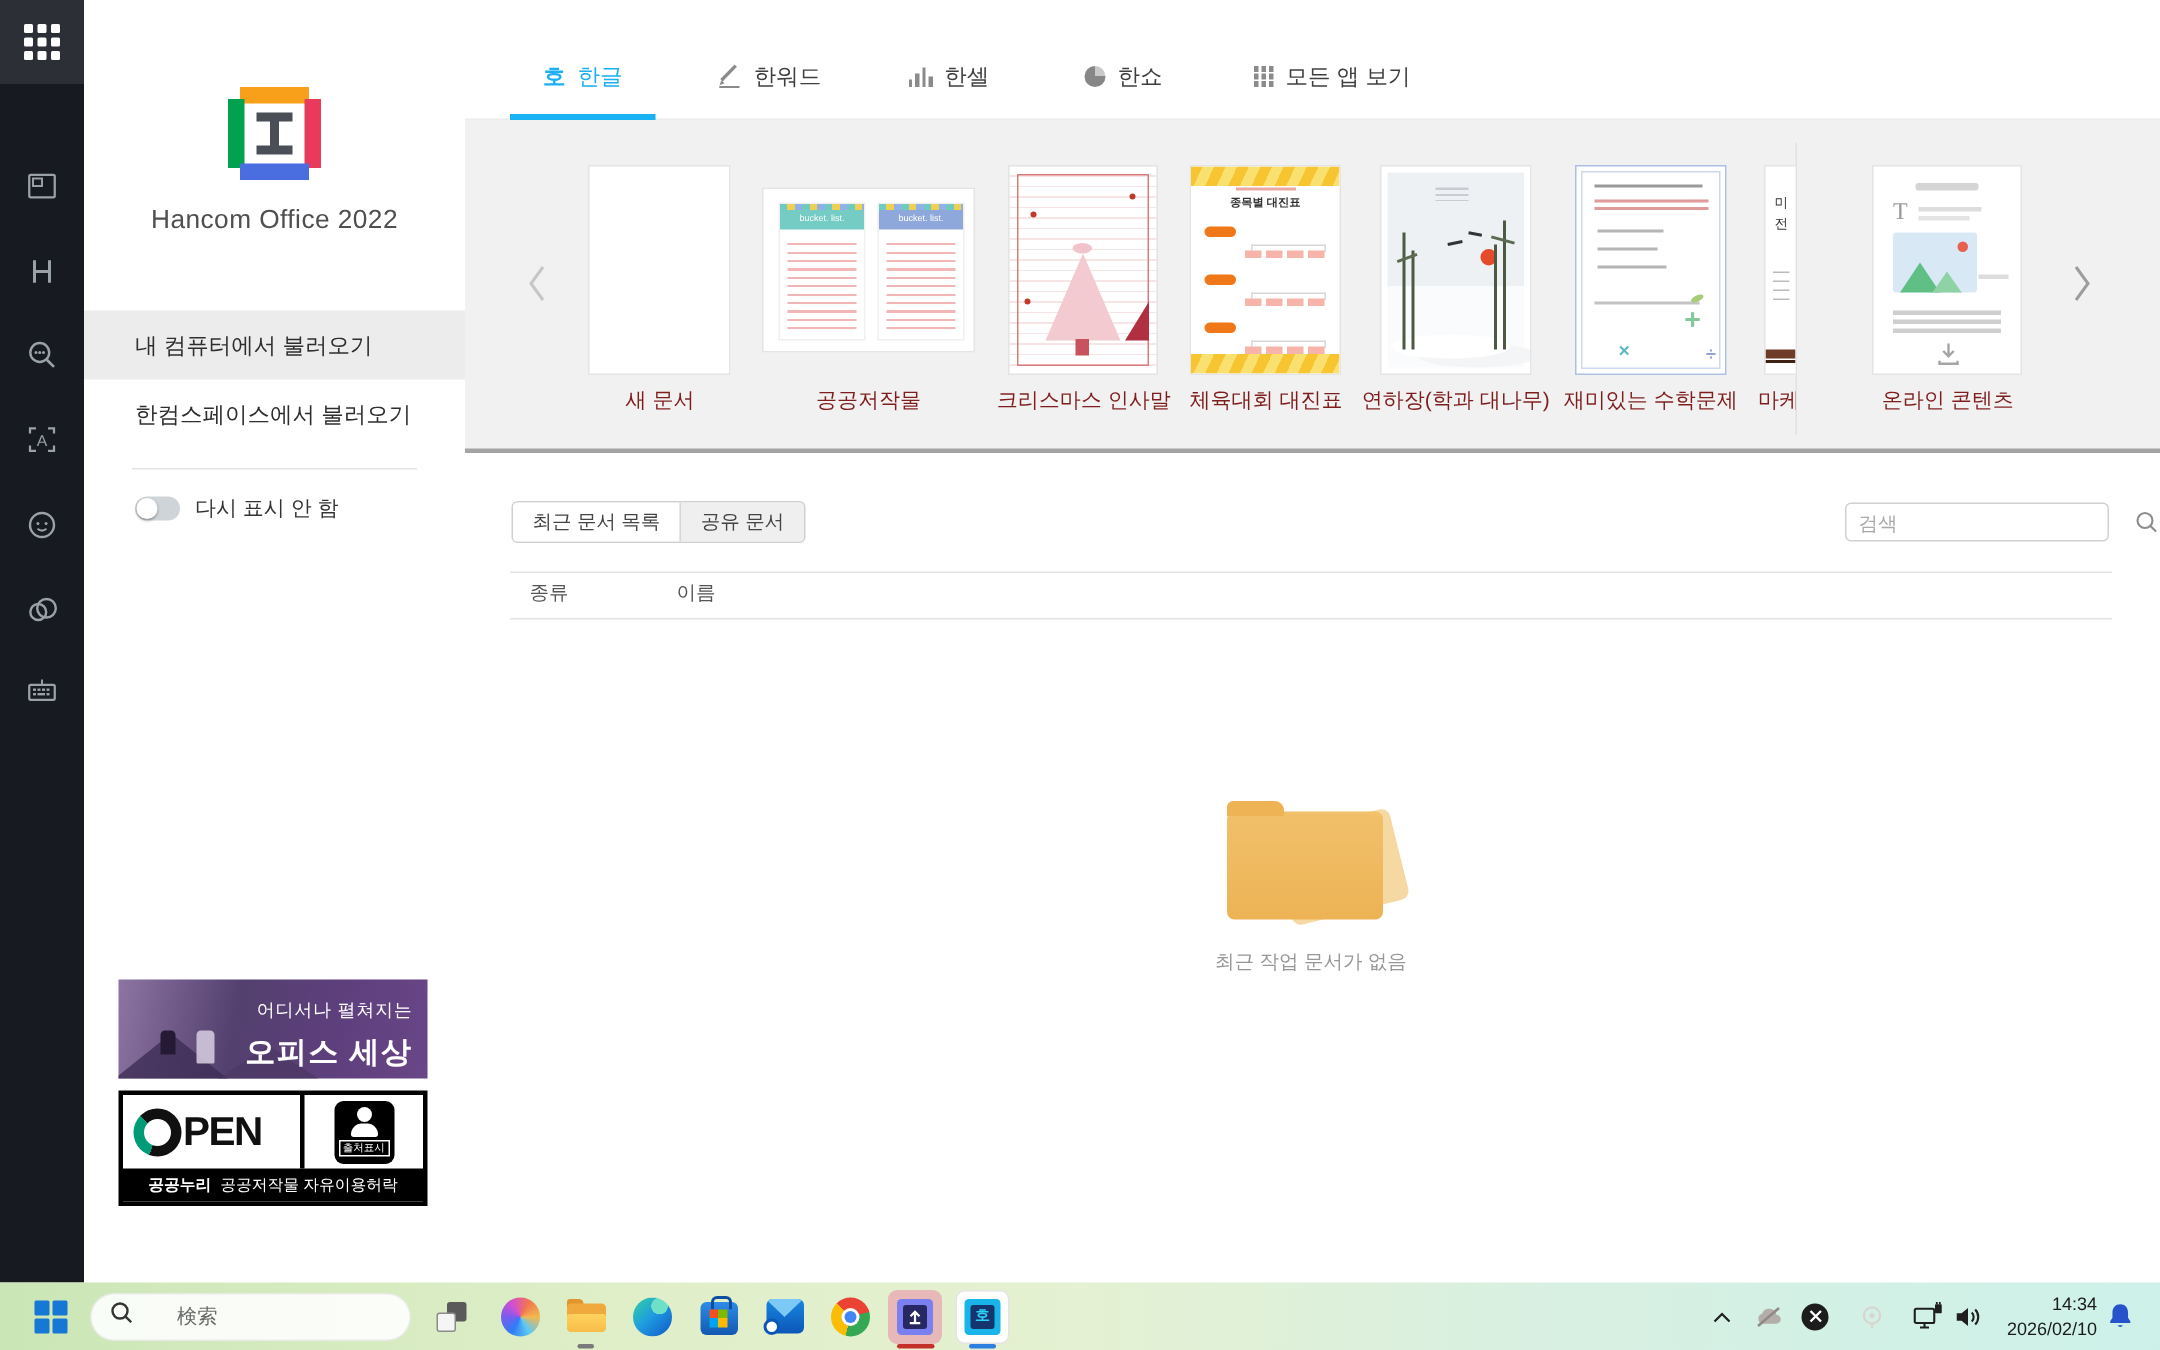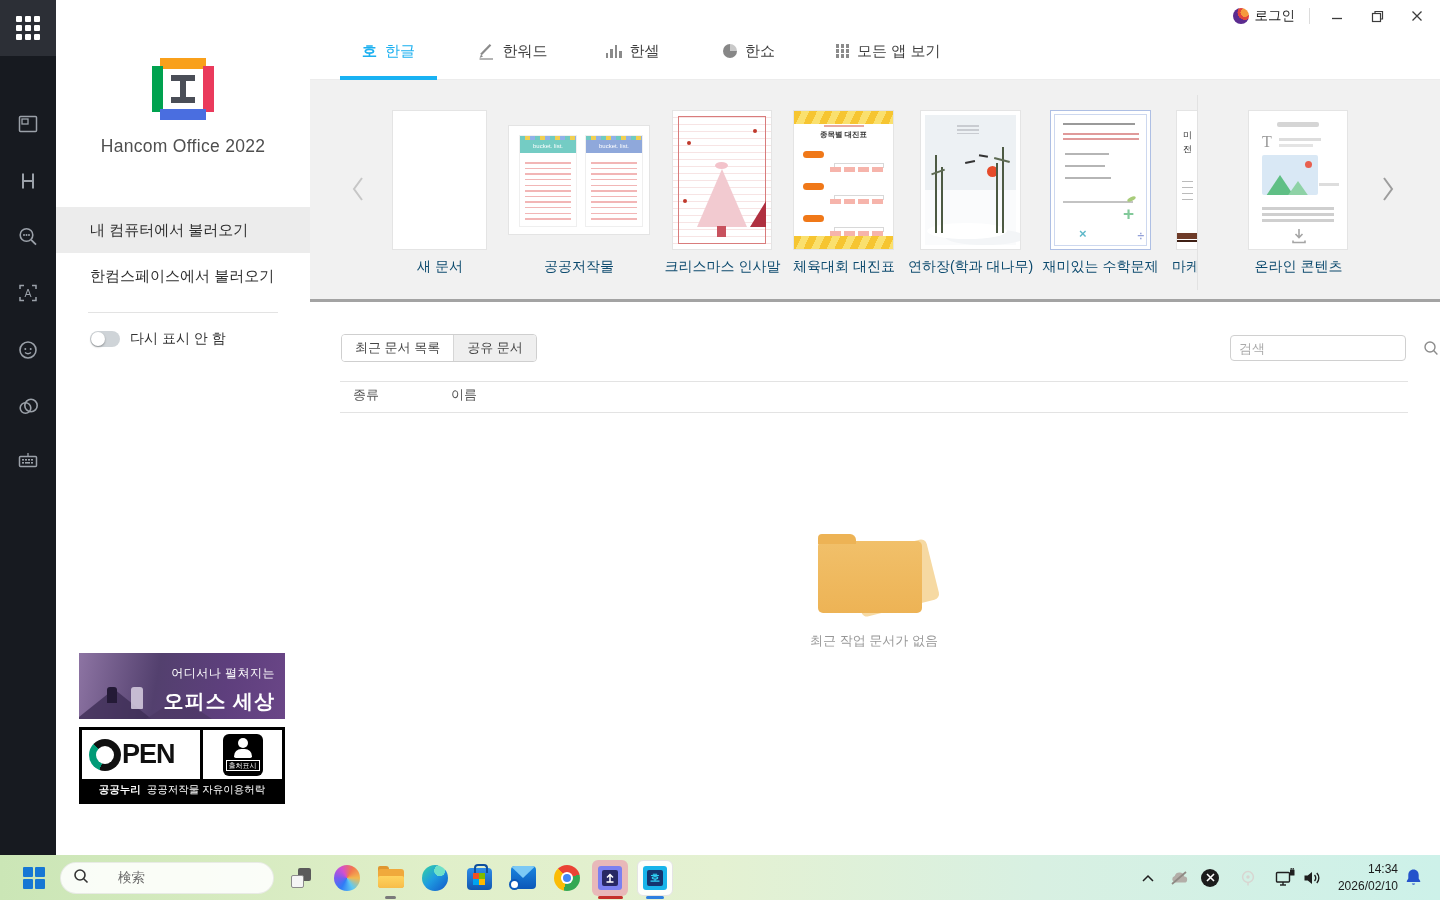--- a/index.html
+++ b/index.html
@@ -81,21 +81,21 @@
   .login { display:flex; align-items:center; gap:6px; }
   .login-ico { width:16px; height:16px; border-radius:50%;
     background:radial-gradient(circle at 74% 28%, #f59a3c 0 26%, #e0453c 27% 44%, #5b2b8f 45% 100%); }
   .login-lbl { font-size:13.5px; color:#1f1f1f; }
   .vdiv { width:1px; height:16px; background:#dcdcdc; }
   .wc-btn { width:26px; height:26px; display:flex; align-items:center; justify-content:center; }
 
   
   .strip { position:absolute; left:0; top:80px; width:1130px; height:222px; background:#f1f1f1; border-bottom:3px solid #a3a3a3; }
   .tpl { position:absolute; top:30px; background:#fff; border:1px solid #e4e4e4; overflow:hidden; }
-  .tpl-label { position:absolute; top:178px; font-size:14px; color:#0c4a6e; text-align:center; white-space:nowrap; overflow:hidden; }
+  .tpl-label { position:absolute; top:178px; font-size:14px; color:#7f1d1d; text-align:center; white-space:nowrap; overflow:hidden; }
   .strip-arrow { position:absolute; top:95px; width:24px; height:28px; display:flex; align-items:center; justify-content:center; }
   .strip-vline { position:absolute; left:887px; top:15px; width:1px; height:195px; background:#e2e2e2; }
 
   
   .bk { position:absolute; top:9px; width:58px; height:92px; background:#fff; border:1px solid #efefef; }
   .bk .bunting { height:4px; background:repeating-linear-gradient(90deg,#6fcac1 0 5px,#f0d052 5px 10px,#8fb1e8 10px 15px); }
   .bk .hd { height:13px; color:#fff; font-size:6px; text-align:center; line-height:13px; }
   .bk.teal .hd { background:#74ccc4; }
   .bk.blue .hd { background:#8fa8db; }
   .bk .rows { position:absolute; left:5px; right:5px; top:22px; bottom:5px;
@@ -579,43 +579,20 @@
       <div class="hline" style="top:110px"></div>
 
       <div class="folder">
         <span class="paper"></span>
           <span class="front"></span>
       </div>
       <div class="empty-msg">최근 작업 문서가 없음</div>
     </div>
   </div>
 
-  <div class="winctrl">
-    <div class="login">
-      <span class="login-ico"></span>
-      <span class="login-lbl">로그인</span>
-    </div>
-    <span class="vdiv"></span>
-    <span class="wc-btn">
-      <svg width="12" height="12">
-          <path d="M1 8.5 H11" stroke="#3c3c3c" stroke-width="1.3"></path>
-        </svg>
-    </span>
-    <span class="wc-btn">
-      <svg width="13" height="13">
-          <rect x="1.5" y="3.5" width="8" height="8" fill="none" stroke="#3c3c3c" stroke-width="1.2"></rect>
-          <path d="M4 3.5 V1.5 H11.5 V9 H9.5" fill="none" stroke="#3c3c3c" stroke-width="1.2"></path>
-        </svg>
-    </span>
-    <span class="wc-btn">
-      <svg width="12" height="12">
-          <path d="M1.5 1.5 L10.5 10.5 M10.5 1.5 L1.5 10.5" stroke="#3c3c3c" stroke-width="1.3"></path>
-        </svg>
-    </span>
-  </div>
 </div>
 
 <div class="taskbar">
   <div class="tb-item" style="left:20px;width:28px">
     <span class="win-start">
         <span></span>
         <span></span>
         <span></span>
         <span></span>
       </span>

